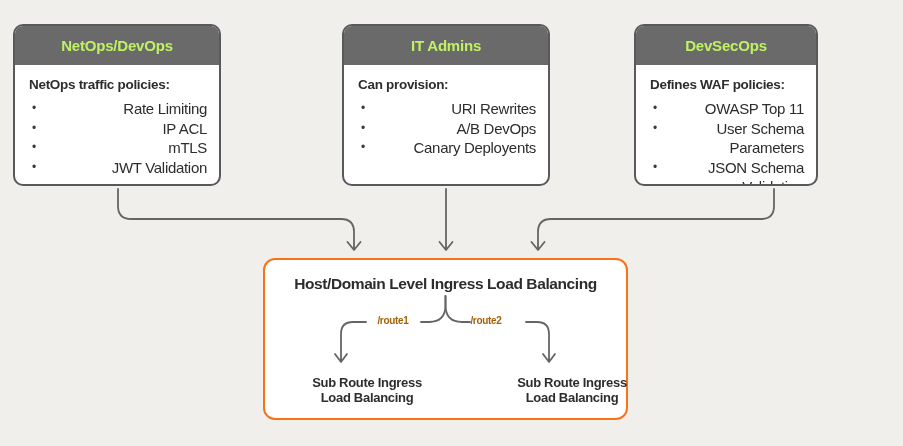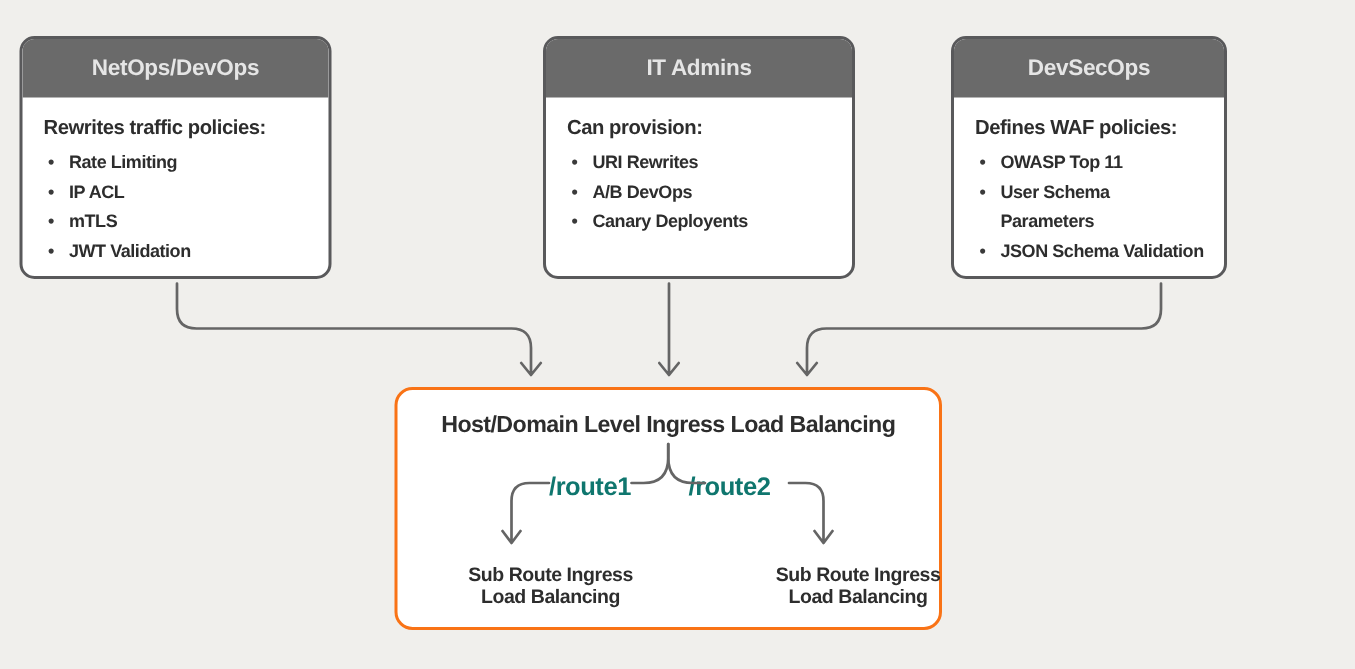--- a/index.html
+++ b/index.html
@@ -13,60 +13,61 @@
   }
   .stage{position:absolute;inset:0;width:903px;height:446px;}
 
   
   .card{
     position:absolute;top:24px;width:208px;height:162px;
     background:#ffffff;border:2px solid #59595b;border-radius:10px;
     box-sizing:border-box;overflow:hidden;
   }
   .card-header{
-    background:#6a6a6a;color:#e5e5e5;
+    background:#6a6a6a;color:#bef264;
     height:39px;line-height:39px;
     text-align:center;font-weight:bold;font-size:15px;letter-spacing:-0.2px;
   }
   .card-body{padding:10px 12px 0 14px;}
   .card-heading{
     font-weight:bold;font-size:13.5px;letter-spacing:-0.3px;
     margin:2px 0 7px 0;
   }
   .card-list{list-style:none;margin:0;padding:0;}
   .card-list li{
     position:relative;padding-left:17px;
-    font-size:12px;font-weight:700;letter-spacing:-0.3px;
+    font-size:15px;font-weight:400;letter-spacing:-0.3px;
     line-height:19.5px;
+    text-align:right;
   }
   .card-list li::before{
     content:"\2022";
     position:absolute;left:3px;top:0;
     font-size:12px;color:#3a3a3a;
   }
   #card-netops{left:13px;}
-  #card-itadmins{left:342px;margin-left:20px;}
+  #card-itadmins{left:342px;}
   #card-devsecops{left:634px;width:184px;}
 
   
   .central-box{
     position:absolute;left:263px;top:258px;width:365px;height:162px;
     background:#ffffff;border:2px solid #f97316;border-radius:12px;
     box-sizing:border-box;
   }
   .central-title{
     margin-top:15px;text-align:center;
     font-weight:bold;font-size:15.5px;letter-spacing:-0.4px;
     color:#2d2d2d;
   }
 
   
   .route-label{
     position:absolute;top:315px;width:54px;text-align:center;
-    font-size:17px;font-weight:600;letter-spacing:-0.3px;color:#0f766e;
+    font-size:10px;font-weight:600;letter-spacing:-0.3px;color:#a16207;
   }
   #route1-label{left:366px;}
   #route2-label{left:459px;}
   .sub-target{
     position:absolute;top:375px;width:160px;text-align:center;
     font-weight:bold;font-size:13px;letter-spacing:-0.3px;line-height:15px;margin-left:24px;
   }
   #sub-target-1{left:263px;}
   #sub-target-2{left:468px;}
 
@@ -81,21 +82,21 @@
   }
 </style>
 </head>
 <body>
 
 <div class="stage">
 
   <div class="card" id="card-netops">
     <div class="card-header">NetOps/DevOps</div>
     <div class="card-body">
-      <div class="card-heading">Rewrites traffic policies:</div>
+      <div class="card-heading">NetOps traffic policies:</div>
       <ul class="card-list">
         <li>Rate Limiting</li>
         <li>IP ACL</li>
         <li>mTLS</li>
         <li>JWT Validation</li>
       </ul>
     </div>
   </div>
 
   <div class="card" id="card-itadmins">

